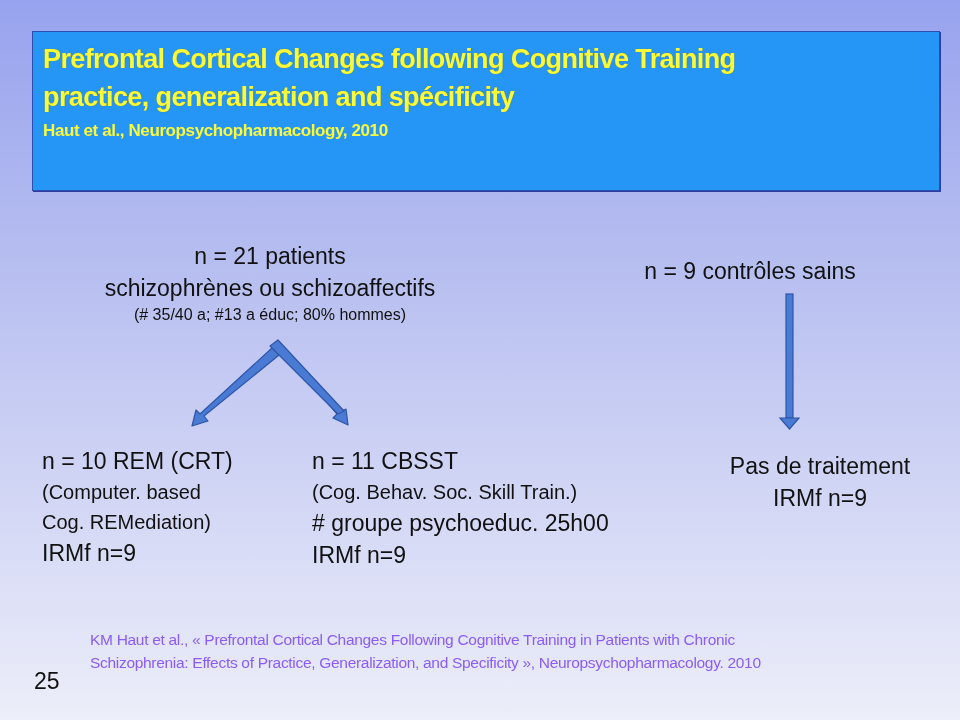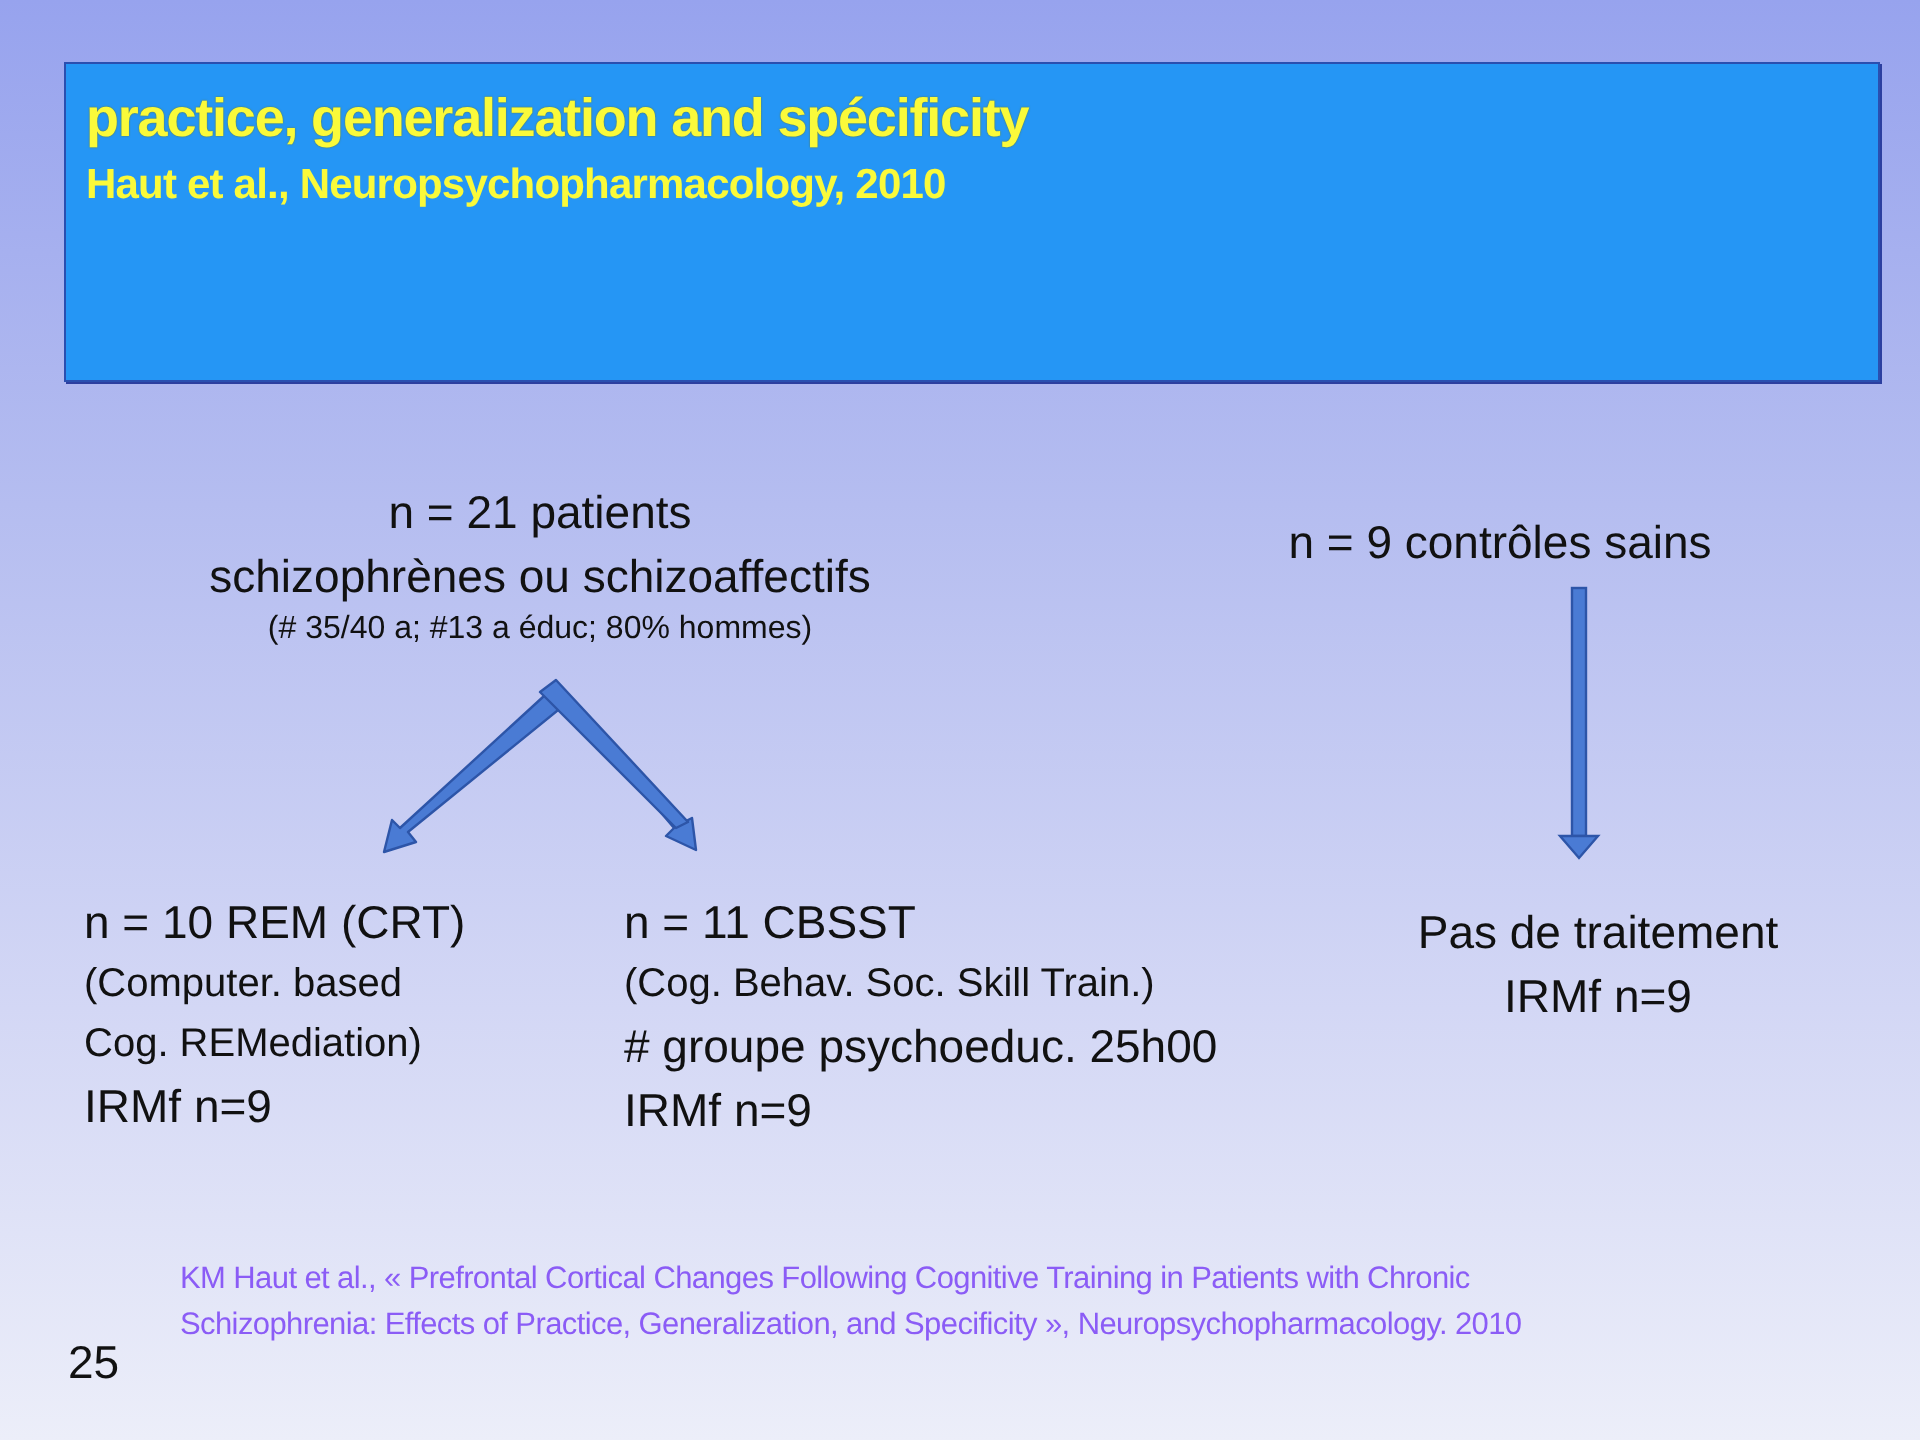--- a/index.html
+++ b/index.html
@@ -22,21 +22,21 @@
       font-weight: bold;
       font-size: 27px;
       line-height: 38px;
       letter-spacing: -0.6px;
       white-space: nowrap;
       text-shadow: 0 0 1px #6a7a20;
     }
     .title-sub {
       color: #fafa3a;
       font-weight: bold;
-      font-size: 21px;
+      font-size: 17px;
       line-height: 30px;
       letter-spacing: -0.4px;
       white-space: nowrap;
     }
     .txt { position: absolute; white-space: nowrap; }
     .center { text-align: center; }
     .big { font-size: 23px; line-height: 32px; }
     .small { font-size: 16px; line-height: 22px; }
     .mid { font-size: 20px; line-height: 30px; }
     svg.arrows { position: absolute; left: 0; top: 0; }
@@ -45,20 +45,21 @@
     }
     .footer-ref {
       position: absolute; left: 90px; top: 628px; font-size: 15.5px; line-height: 23px;
       letter-spacing: -0.3px; color: #8b5cf6; white-space: nowrap;
     }
   </style>
 </head>
 <body>
 
 <div class="title-box">
+  <div class="title-line">Prefrontal Cortical Changes following Cognitive Training</div>
   <div class="title-line">practice, generalization and spécificity</div>
   <div class="title-sub">Haut et al., Neuropsychopharmacology, 2010</div>
 </div>
 
 <div class="txt center" style="left:60px; top:240px; width:420px;">
   <div class="big">n = 21 patients</div>
   <div class="big">schizophrènes ou schizoaffectifs</div>
   <div class="small">(# 35/40 a; #13 a éduc; 80% hommes)</div>
 </div>
 
@@ -87,21 +88,21 @@
   <div class="big">IRMf n=9</div>
 </div>
 
 <div class="txt" style="left:312px; top:445px;">
   <div class="big">n = 11 CBSST</div>
   <div class="mid">(Cog. Behav. Soc. Skill Train.)</div>
   <div class="big"># groupe psychoeduc. 25h00</div>
   <div class="big">IRMf n=9</div>
 </div>
 
-<div class="txt center" style="left:669px; top:450px; width:260px;">
+<div class="txt center" style="left:690px; top:450px; width:260px;">
   <div class="big">Pas de traitement</div>
   <div class="big">IRMf n=9</div>
 </div>
 
 <div class="footer-num">25</div>
 <div class="footer-ref">
   <div>KM Haut et al., « Prefrontal Cortical Changes Following Cognitive Training in Patients with Chronic</div>
   <div>Schizophrenia: Effects of Practice, Generalization, and Specificity », Neuropsychopharmacology. 2010</div>
 </div>
 

